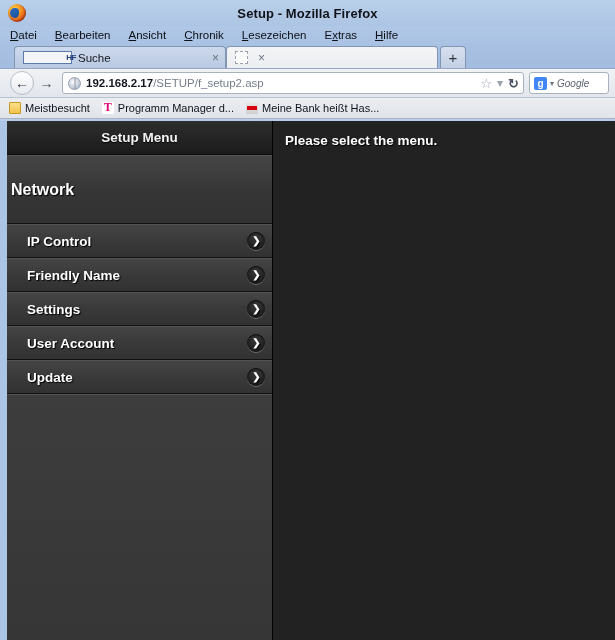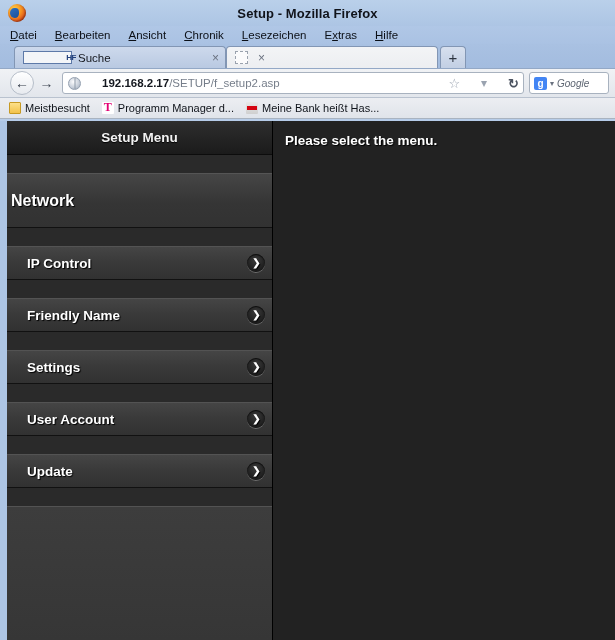--- a/index.html
+++ b/index.html
@@ -110,21 +110,21 @@
   .navbtn.back {
     width: 24px; height: 24px; border-radius: 50%;
     background: linear-gradient(to bottom, #ffffff 0%, #e7eaef 100%);
     border: 1px solid #b6bec9; color: #2d3542; font-size: 14px;
   }
   .navbtn.fwd { color: #3b434f; font-size: 14px; margin-left: -3px; }
 
   .urlbar {
     flex: 1; height: 22px; display: flex; align-items: center;
     background: #ffffff; border: 1px solid #a8b2bf; border-radius: 3px;
-    padding: 0 4px 0 5px; gap: 21px; min-width: 0;
+    padding: 0 4px 0 5px; gap: 5px; min-width: 0;
   }
   .globe {
     width: 13px; height: 13px; border-radius: 50%; flex: none;
     background: radial-gradient(circle at 40% 35%, #fcfcfd 0%, #c5cdd8 60%, #97a2b1 100%);
     border: 1px solid #94a0b0; position: relative;
   }
   .globe::after {
     content: ""; position: absolute; left: 50%; top: 0; width: 1px; height: 100%;
     background: #8d99a8; transform: translateX(-50%);
   }
@@ -174,31 +174,30 @@
     position: absolute; left: 0; right: 0; top: 121px; bottom: 0;
     display: flex; background: #222222;
   }
   .frame-edge { width: 7px; flex: none; background: #adc5e4; }
 
   .sidebar {
     width: 266px; flex: none;
     background: #2a2a2a;
     display: flex; flex-direction: column;
     border-right: 1px solid #000000;
-    gap: 18px;
   }
   .menu-head {
     height: 34px; display: flex; align-items: center; justify-content: center;
     background: linear-gradient(to bottom, #2e2e2e 0%, #1b1b1b 100%);
     border-bottom: 1px solid #0c0c0c;
     color: #f3f3f3; font-size: 13.5px; font-weight: bold;
     text-shadow: 0 1px 1px #000;
   }
   .section-head {
-    height: 55px; display: flex; align-items: center;
+    height: 69px; display: flex; align-items: center;
     padding-left: 4px;
     background: linear-gradient(to bottom, #464646 0%, #353535 55%, #323232 100%);
     border-bottom: 1px solid #111111;
     border-top: 1px solid #555555;
     color: #ffffff; font-size: 16px; font-weight: bold;
     text-shadow: 1px 1px 1px #000;
   }
   .nav-row {
     height: 34px; display: flex; align-items: center; justify-content: space-between;
     padding: 0 7px 0 20px;

